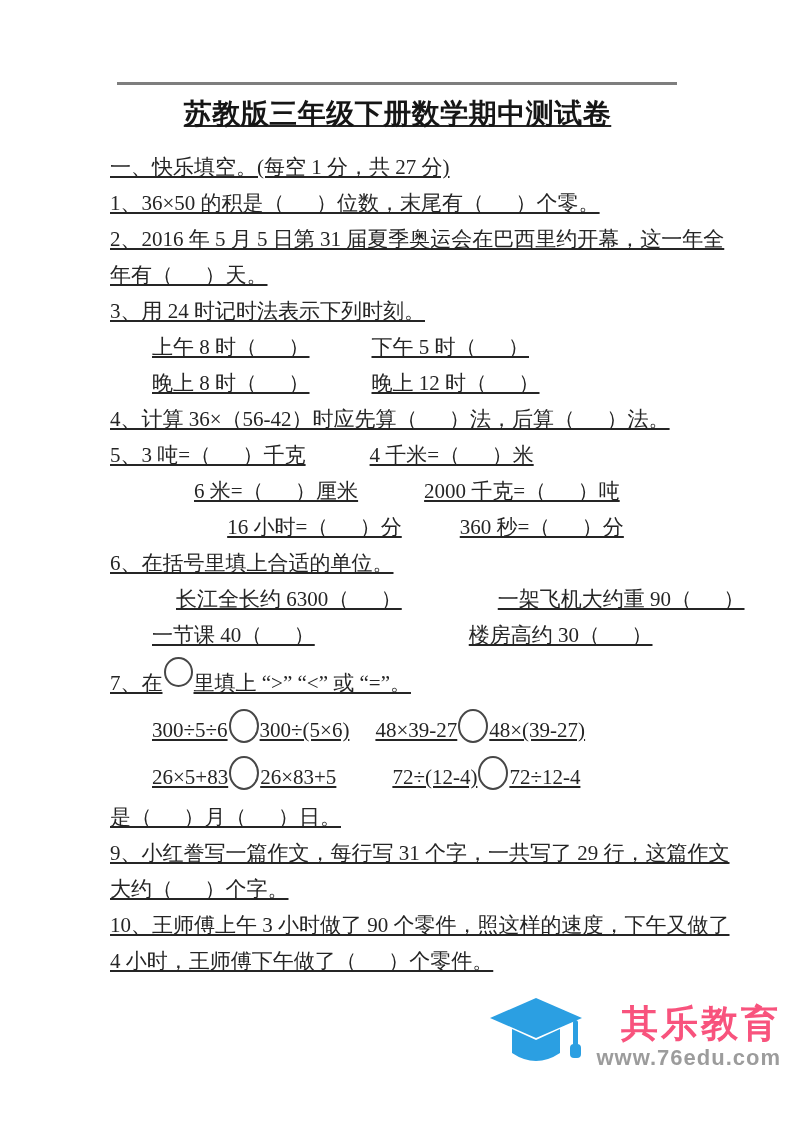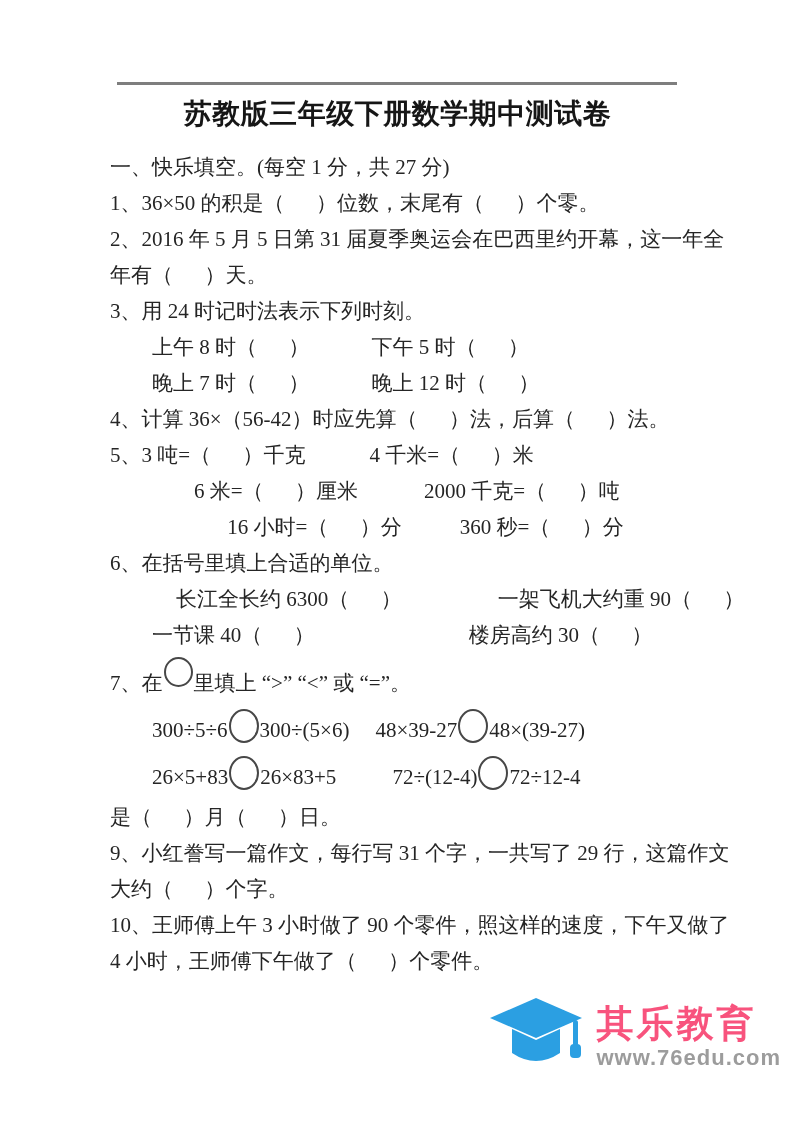--- a/index.html
+++ b/index.html
@@ -4,20 +4,21 @@
 <style>
   html,body { margin:0; padding:0; background:#ffffff; }
   .page {
     position: relative;
     width: 793px;
     height: 1092px;
     background: #ffffff;
     overflow: hidden;
     font-family: "Liberation Serif", "DejaVu Serif", serif;
     color: #252525;
+    text-decoration: underline;
   }
   .content {
     margin: 0 108px 0 110px;
   }
   .rule {
     margin-top: 82px;
     height: 3px;
     background: #7e7e7e;
     width: 560px;
     margin-left: 7px;
@@ -50,21 +51,21 @@
   .circle.lg { width: 30px; height: 34px; vertical-align: -6px; margin: 0 1px; }
   .logo {
     position: absolute;
     right: 12px;
     bottom: 14px;
     display: flex;
     align-items: center;
     font-family: "Liberation Sans", "DejaVu Sans", sans-serif;
   }
   .logo-icon { width: 102px; height: 82px; margin-right: 6px; }
-  .logo-texts { display: flex; flex-direction: column; align-items: flex-start; }
+  .logo-texts { display: flex; flex-direction: column; align-items: flex-end; }
   .logo-name {
     font-size: 37px;
     font-weight: bold;
     letter-spacing: 3px;
     line-height: 1.1;
   }
   .logo-url {
     font-size: 22px;
     font-weight: bold;
     letter-spacing: 1px;
@@ -79,21 +80,21 @@
   <div class="content">
     <div class="rule"></div>
     <h1 class="title">苏教版三年级下册数学期中测试卷</h1>
     <div class="questions">
         <div class="line"><span class="txt">一、快乐填空。(每空 1 分，共 27 分)</span></div>
         <div class="line"><span class="txt">1、36×50 的积是（      ）位数，末尾有（      ）个零。</span></div>
         <div class="line"><span class="txt">2、2016 年 5 月 5 日第 31 届夏季奥运会在巴西里约开幕，这一年全</span></div>
         <div class="line"><span class="txt">年有（      ）天。</span></div>
         <div class="line"><span class="txt">3、用 24 时记时法表示下列时刻。</span></div>
         <div class="line" style="margin-left: 42px;"><span class="txt">上午 8 时（      ）</span><span class="gap" style="width: 62px;"></span><span class="txt">下午 5 时（      ）</span></div>
-        <div class="line" style="margin-left: 42px;"><span class="txt">晚上 7 时（      ）</span><span class="gap" style="width: 62px;"></span><span class="txt">晚上 12 时（      ）</span></div>
+        <div class="line" style="margin-left: 42px;"><span class="txt">晚上 8 时（      ）</span><span class="gap" style="width: 62px;"></span><span class="txt">晚上 12 时（      ）</span></div>
         <div class="line"><span class="txt">4、计算 36×（56-42）时应先算（      ）法，后算（      ）法。</span></div>
         <div class="line"><span class="txt">5、3 吨=（      ）千克</span><span class="gap" style="width: 64px;"></span><span class="txt">4 千米=（      ）米</span></div>
         <div class="line" style="margin-left: 84px;"><span class="txt">6 米=（      ）厘米</span><span class="gap" style="width: 66px;"></span><span class="txt">2000 千克=（      ）吨</span></div>
         <div class="line" style="margin-left: 56px; text-align: center;"><span class="txt">16 小时=（      ）分</span><span class="gap" style="width: 58px;"></span><span class="txt">360 秒=（      ）分</span></div>
         <div class="line"><span class="txt">6、在括号里填上合适的单位。</span></div>
         <div class="line" style="margin-left: 66px;"><span class="txt">长江全长约 6300（      ）</span><span class="gap" style="width: 96px;"></span><span class="txt">一架飞机大约重 90（      ）</span></div>
         <div class="line" style="margin-left: 42px;"><span class="txt">一节课 40（      ）</span><span class="gap" style="width: 154px;"></span><span class="txt">楼房高约 30（      ）</span></div>
         <div class="line tall"><span class="txt">7、在</span><span class="circle sm"></span><span class="txt">里填上 “&gt;” “&lt;” 或 “=”。</span></div>
         <div class="line tall" style="margin-left: 42px;"><span class="txt">300÷5÷6</span><span class="circle lg"></span><span class="txt">300÷(5×6)</span><span class="gap" style="width: 26px;"></span><span class="txt">48×39-27</span><span class="circle lg"></span><span class="txt">48×(39-27)</span></div>
         <div class="line tall" style="margin-left: 42px;"><span class="txt">26×5+83</span><span class="circle lg"></span><span class="txt">26×83+5</span><span class="gap" style="width: 56px;"></span><span class="txt">72÷(12-4)</span><span class="circle lg"></span><span class="txt">72÷12-4</span></div>

